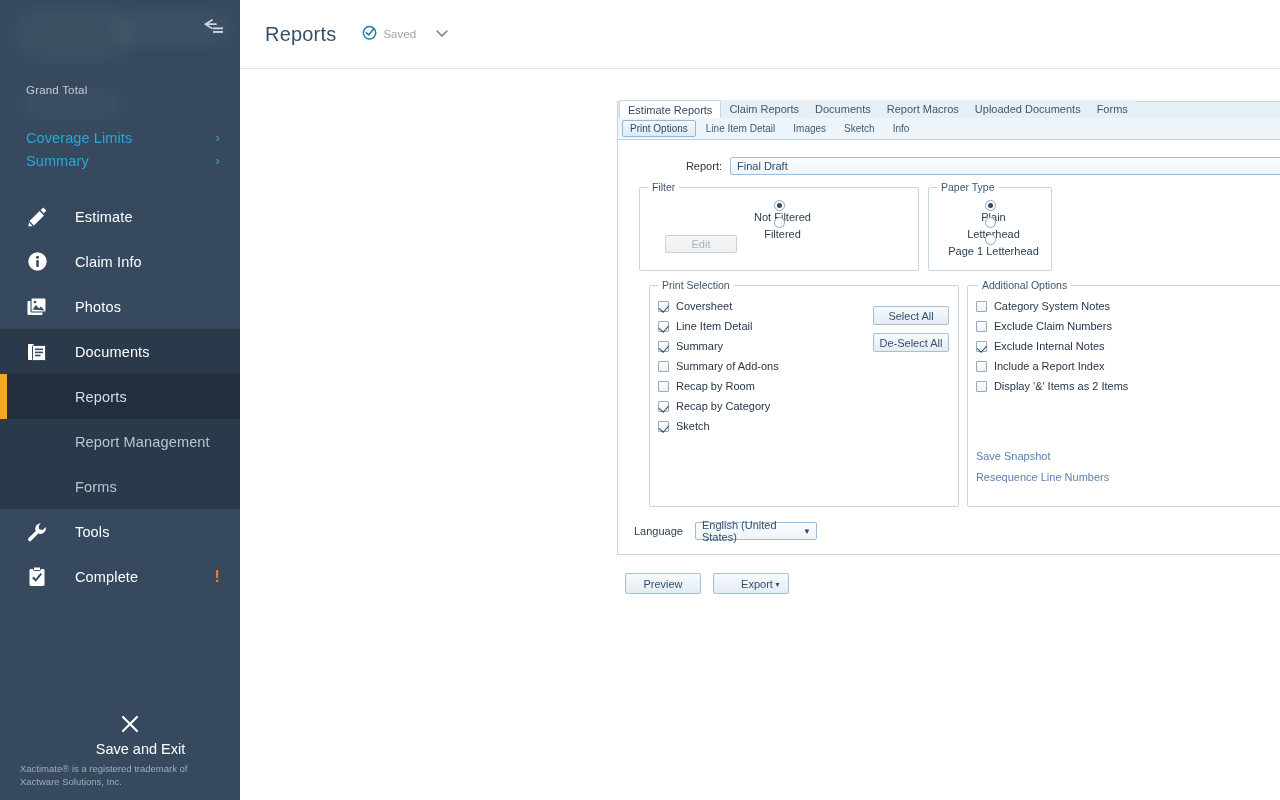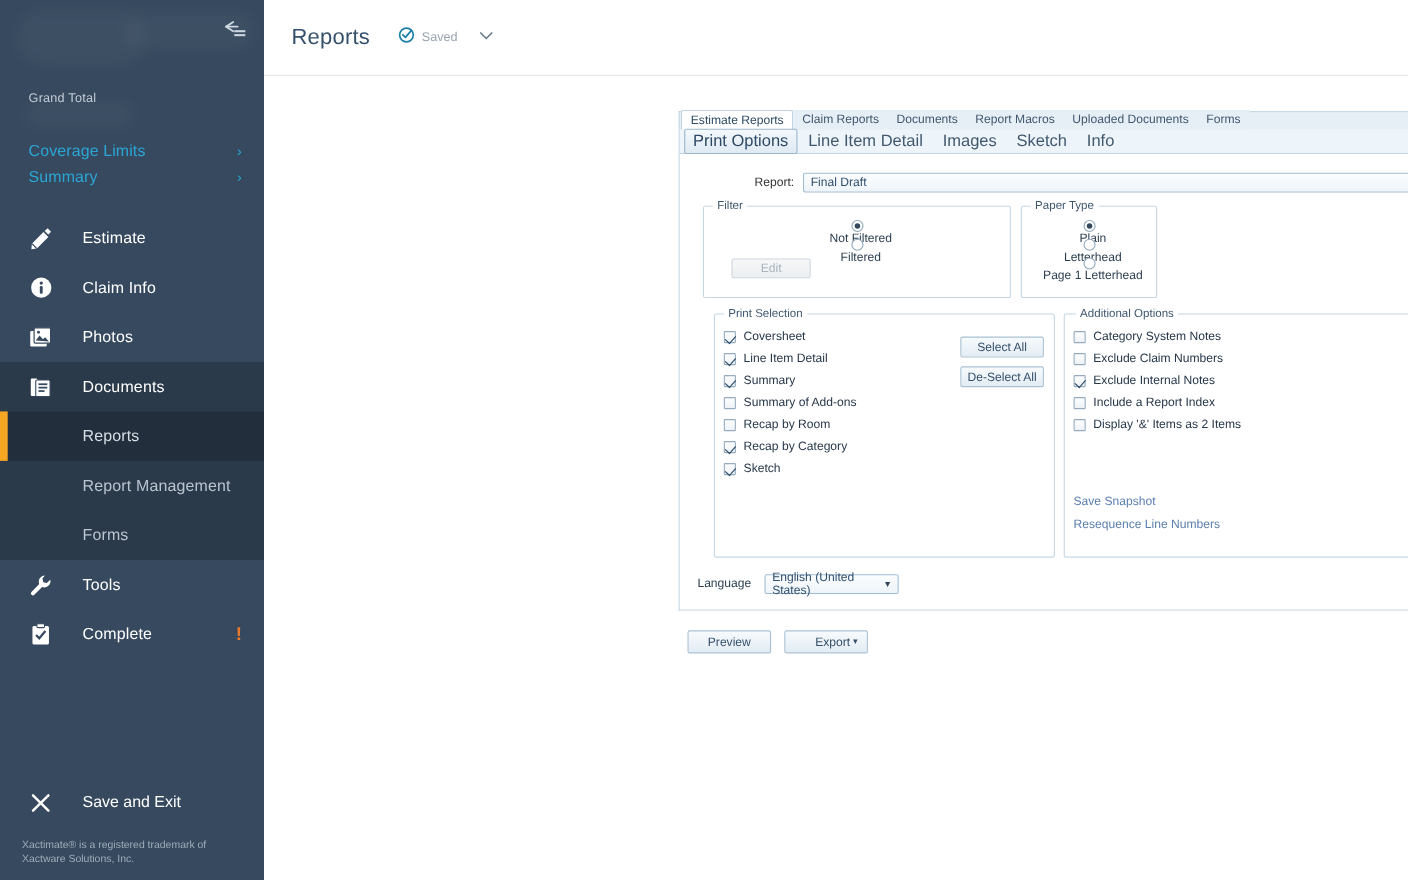--- a/index.html
+++ b/index.html
@@ -71,21 +71,21 @@
   .sub-item.active::before {
     content:""; position: absolute; left: 0; top: 0;
     width: 7px; height: 45px; background: #f5a623;
   }
   .alert-bang {
     position: absolute; right: 20px; top: 50%; transform: translateY(-50%);
     color: #ec7a28; font-size: 17px; font-weight: bold;
   }
   .sb-bottom { position: absolute; bottom: 0; left: 0; width: 240px; }
   .save-exit {
-    display: flex; align-items: center; height: 46px; padding-left: 20px; cursor: pointer;
+    display: flex; align-items: center; height: 46px; padding-left: 20px; cursor: pointer; flex-direction: column;
   }
   .save-exit .ico { width: 34px; flex: 0 0 34px; display: flex; align-items: center; justify-content: center; }
   .save-exit .lbl { font-size: 14.5px; color: #fff; margin-left: 21px; }
   .trademark {
     font-size: 9.5px; color: #9fadba; line-height: 12.5px;
     padding: 10px 20px 12px 20px;
   }
 
   
   .main { flex: 1; height: 800px; background: #ffffff; position: relative; }
@@ -130,21 +130,21 @@
   }
 
   .subtabrow {
     display: flex; align-items: center; gap: 2px;
     padding: 3px 4px 3px 4px;
     background: #eef5fa;
     border-bottom: 1px solid #c3d5e4;
     height: 22px;
   }
   .subtab {
-    font-size: 15px; color: #41586e; padding: 2px 7px; cursor: pointer;
+    font-size: 10px; color: #41586e; padding: 2px 7px; cursor: pointer;
     white-space: nowrap; border: 1px solid transparent; border-radius: 2px;
   }
   .subtab.active {
     background: linear-gradient(#f3f8fc,#dfeaf3);
     border: 1px solid #9ab6cc;
     color: #2e4a66;
   }
 
   .panel-body { background: #ffffff; padding: 8px 12px 14px 12px; }
 

